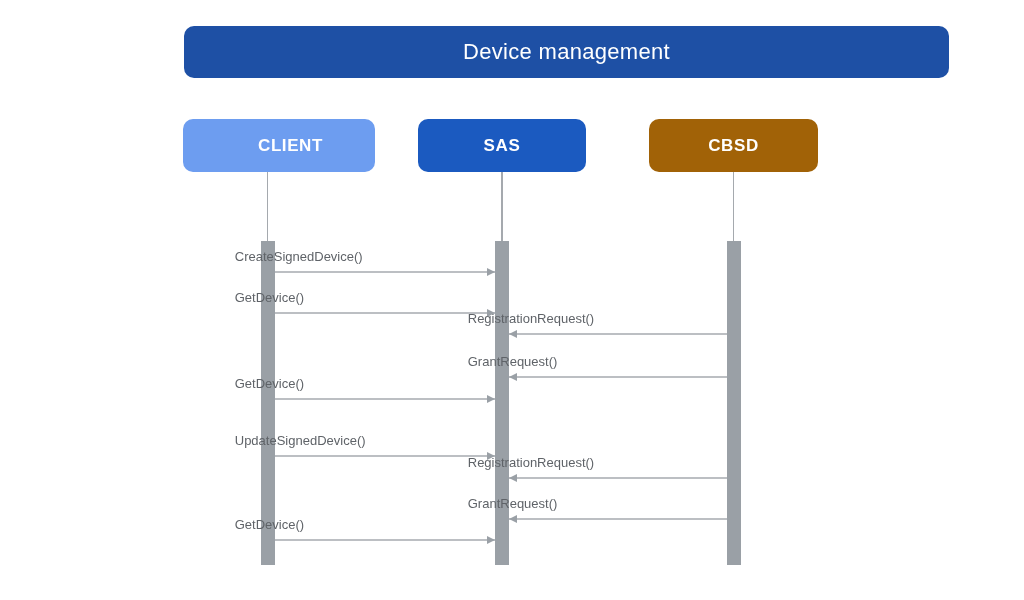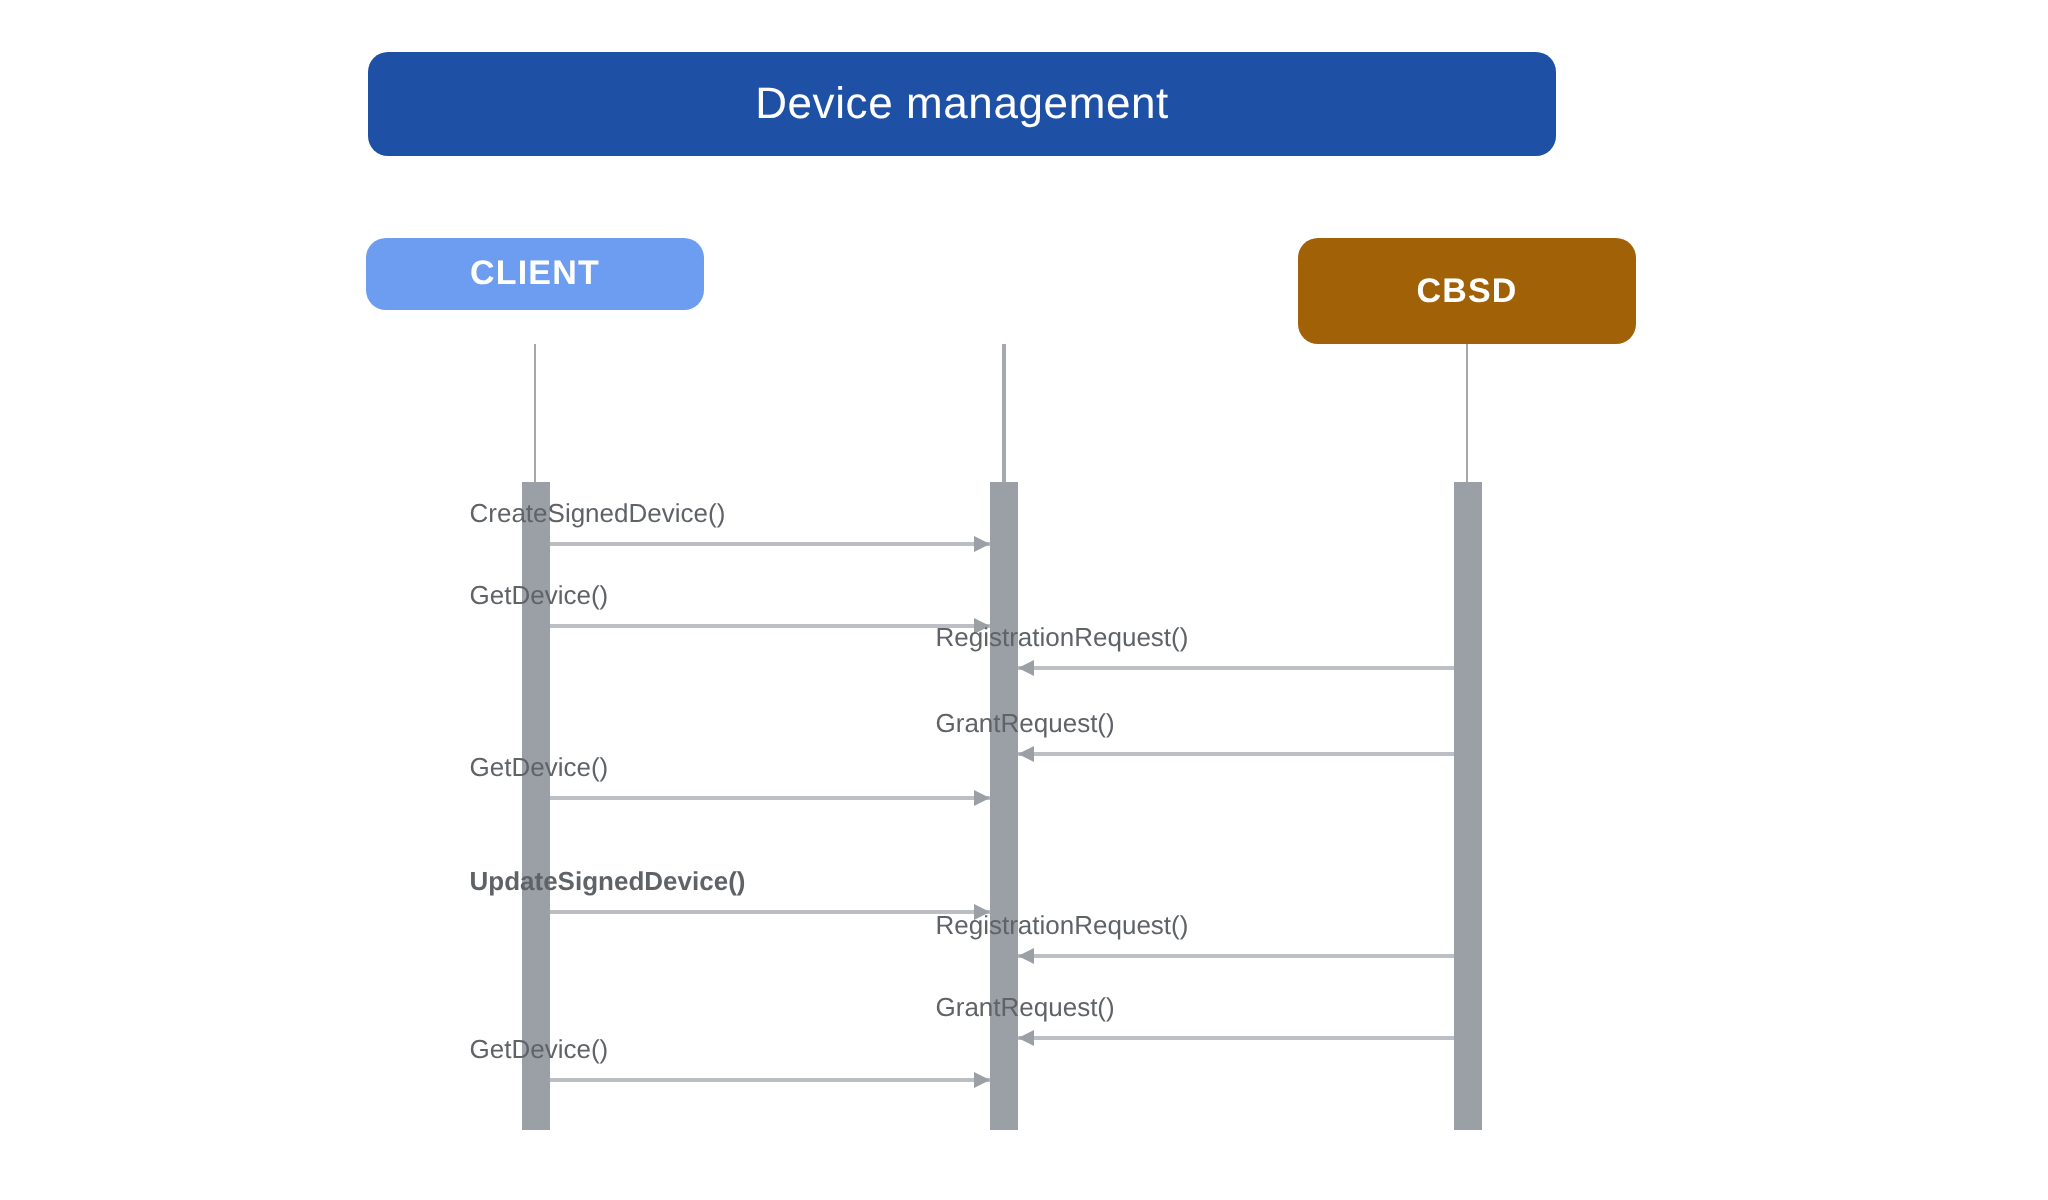--- a/index.html
+++ b/index.html
@@ -12,21 +12,21 @@
     position: relative;
     width: 1024px;
     height: 600px;
     background: #ffffff;
     overflow: hidden;
   }
   .title-banner {
     position: absolute;
     left: 184px;
     top: 26px;
-    width: 594px;
+    width: 765px;
     height: 52px;
     border-radius: 10px;
     display: flex;
     align-items: center;
     justify-content: center;
   }
   .title-text {
     color: #ffffff;
     font-size: 22px;
     font-weight: 400;
@@ -72,25 +72,28 @@
 </style>
 </head>
 <body>
 
 <div class="stage" id="stage">
   <div class="title-banner" id="title-banner" style="background: rgb(30, 80, 165);">
     <span class="title-text">Device management</span>
   </div>
 <div class="lifeline" style="left: 266.75px; top: 172px; height: 69px; background: rgb(165, 169, 174);"></div>
     <div class="activation-bar" style="left: 260.5px; top: 241px; width: 14px; height: 324px; background: rgb(154, 160, 166);"></div>
-    <div class="actor-box" style="left: 183px; top: 119px; width: 169px; height: 36px; background: rgb(109, 157, 240);">
+    <div class="actor-box" style="left: 183px; top: 119px; width: 169px; height: 53px; background: rgb(109, 157, 240); padding-left: 23px;">
       <span class="actor-label">CLIENT</span>
     </div>
     <div class="lifeline" style="left: 501.25px; top: 172px; height: 69px; background: rgb(165, 169, 174);"></div>
     <div class="activation-bar" style="left: 495px; top: 241px; width: 14px; height: 324px; background: rgb(154, 160, 166);"></div>
+    <div class="actor-box" style="left: 418px; top: 119px; width: 168px; height: 53px; background: rgb(27, 90, 192);">
+      <span class="actor-label">SAS</span>
+    </div>
     <div class="lifeline" style="left: 732.75px; top: 172px; height: 69px; background: rgb(165, 169, 174);"></div>
     <div class="activation-bar" style="left: 726.5px; top: 241px; width: 14px; height: 324px; background: rgb(154, 160, 166);"></div>
     <div class="actor-box" style="left: 649px; top: 119px; width: 169px; height: 53px; background: #a16207;">
       <span class="actor-label">CBSD</span>
     </div>
     <div class="msg-line" style="left: 274.5px; width: 220.5px; top: 271.25px; background: rgb(188, 191, 195);"></div>
     <div class="msg-head" style="border-left: 8px solid rgb(154, 160, 166); left: 487px; top: 268px;"></div>
     <div class="msg-label" style="left: 234.75px; top: 249px; color: rgb(95, 99, 104);">CreateSignedDevice()</div>
     <div class="msg-line" style="left: 274.5px; width: 220.5px; top: 312.25px; background: rgb(188, 191, 195);"></div>
     <div class="msg-head" style="border-left: 8px solid rgb(154, 160, 166); left: 487px; top: 309px;"></div>
@@ -99,21 +102,21 @@
     <div class="msg-head" style="border-right: 8px solid rgb(154, 160, 166); left: 509px; top: 330px;"></div>
     <div class="msg-label" style="left: 467.75px; top: 311px; color: rgb(95, 99, 104);">RegistrationRequest()</div>
     <div class="msg-line" style="left: 509px; width: 217.5px; top: 376.25px; background: rgb(188, 191, 195);"></div>
     <div class="msg-head" style="border-right: 8px solid rgb(154, 160, 166); left: 509px; top: 373px;"></div>
     <div class="msg-label" style="left: 467.75px; top: 354px; color: rgb(95, 99, 104);">GrantRequest()</div>
     <div class="msg-line" style="left: 274.5px; width: 220.5px; top: 398.25px; background: rgb(188, 191, 195);"></div>
     <div class="msg-head" style="border-left: 8px solid rgb(154, 160, 166); left: 487px; top: 395px;"></div>
     <div class="msg-label" style="left: 234.75px; top: 376px; color: rgb(95, 99, 104);">GetDevice()</div>
     <div class="msg-line" style="left: 274.5px; width: 220.5px; top: 455.25px; background: rgb(188, 191, 195);"></div>
     <div class="msg-head" style="border-left: 8px solid rgb(154, 160, 166); left: 487px; top: 452px;"></div>
-    <div class="msg-label" style="left: 234.75px; top: 433px; color: rgb(95, 99, 104); font-weight: bold;">UpdateSignedDevice()</div>
+    <div class="msg-label" style="left: 234.75px; top: 433px; color: rgb(95, 99, 104);">UpdateSignedDevice()</div>
     <div class="msg-line" style="left: 509px; width: 217.5px; top: 477.25px; background: rgb(188, 191, 195);"></div>
     <div class="msg-head" style="border-right: 8px solid rgb(154, 160, 166); left: 509px; top: 474px;"></div>
     <div class="msg-label" style="left: 467.75px; top: 455px; color: rgb(95, 99, 104);">RegistrationRequest()</div>
     <div class="msg-line" style="left: 509px; width: 217.5px; top: 518.25px; background: rgb(188, 191, 195);"></div>
     <div class="msg-head" style="border-right: 8px solid rgb(154, 160, 166); left: 509px; top: 515px;"></div>
     <div class="msg-label" style="left: 467.75px; top: 496px; color: rgb(95, 99, 104);">GrantRequest()</div>
     <div class="msg-line" style="left: 274.5px; width: 220.5px; top: 539.25px; background: rgb(188, 191, 195);"></div>
     <div class="msg-head" style="border-left: 8px solid rgb(154, 160, 166); left: 487px; top: 536px;"></div>
     <div class="msg-label" style="left: 234.75px; top: 517px; color: rgb(95, 99, 104);">GetDevice()</div>
   </div>

